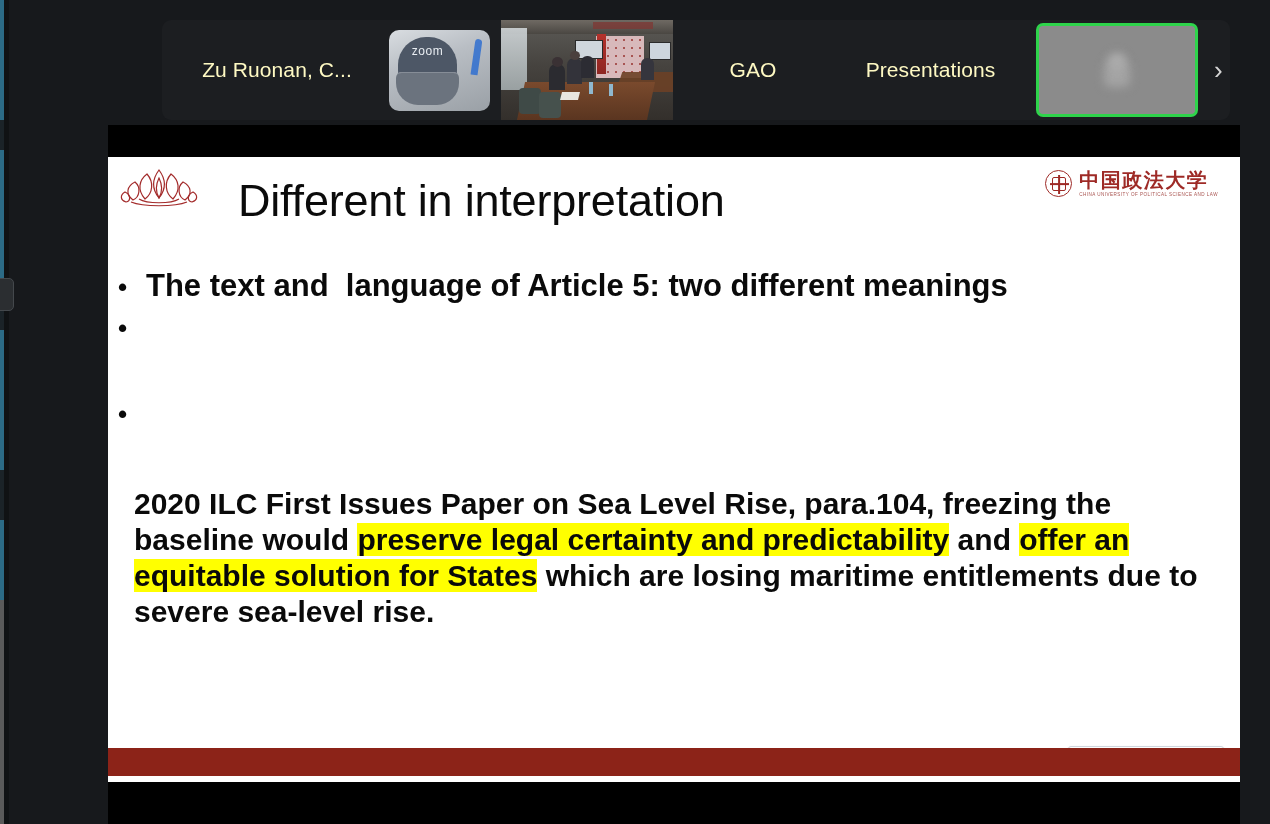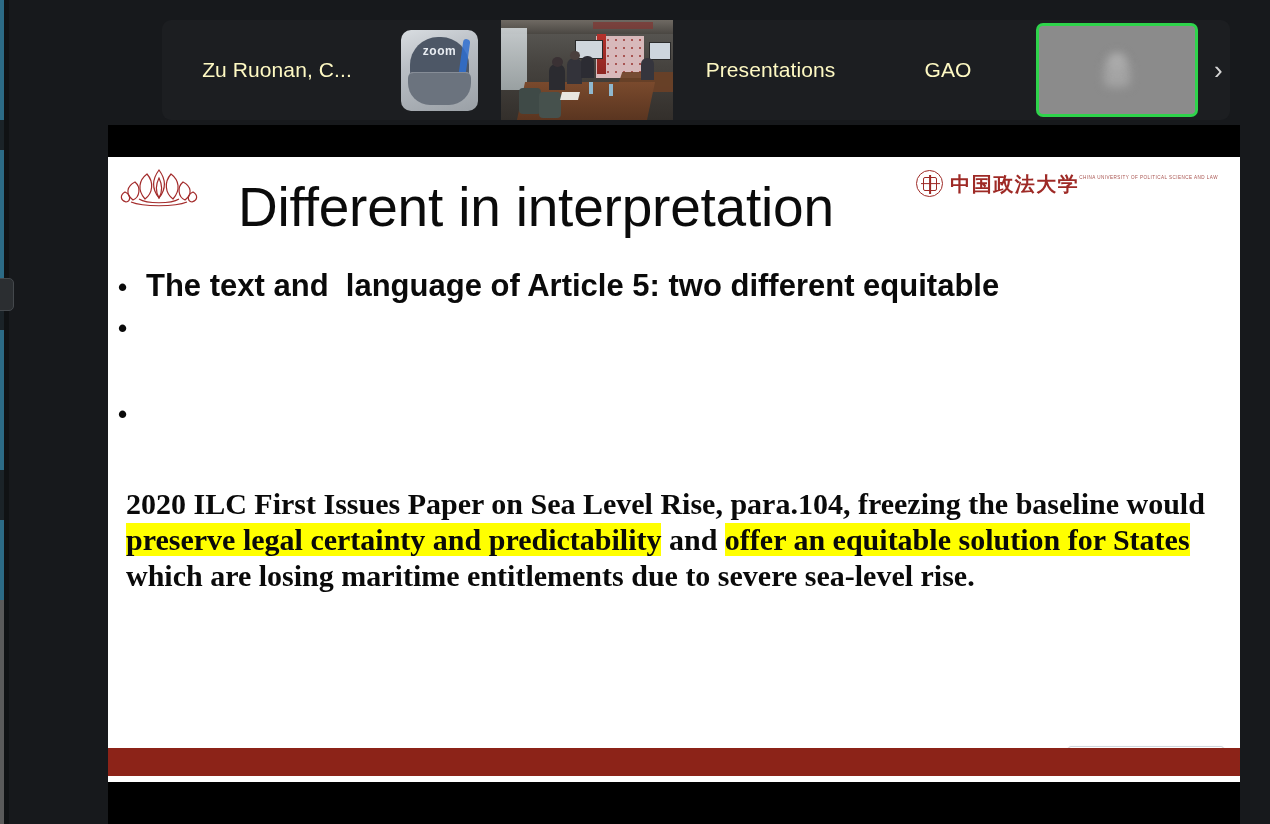--- a/index.html
+++ b/index.html
@@ -75,25 +75,24 @@
   }
 
   
   .thumb-1 { width: 216px; }
   .thumb-1 .thumb-name { padding-left: 14px; }
 
   
   .thumb-2 { width: 123px; background: #1c1e21; }
   .cap-photo {
     position: relative;
-    width: 77px; height: 81px;
+    width: 101px; height: 81px;
     border-radius: 10px;
     background: linear-gradient(160deg,#d9dde1 0%, #b9bec4 38%, #9aa0a6 100%);
     overflow: hidden;
-    font-weight: bold;
   }
   .cap-crown {
     position: absolute; left: 9px; top: 7px;
     width: 59px; height: 38px;
     background: #4d5766;
     border-radius: 28px 28px 4px 4px;
   }
   .cap-stripe {
     position: absolute; right: 10px; top: 9px;
     width: 7px; height: 36px;
@@ -242,36 +241,36 @@
   .uni-seal::after {
     content: ""; position: absolute; left: 4px; top: 50%;
     transform: translateY(-50%);
     width: 19px; height: 1.8px; background: #9e2a26;
   }
   .uni-seal i {
     position: absolute; left: 5.5px; top: 5.5px;
     width: 14px; height: 14px;
     border: 1.4px solid #9e2a26; border-radius: 2px;
   }
-  .uni-text { display: flex; flex-direction: row; line-height: 1; }
+  .uni-text { display: flex; flex-direction: column; line-height: 1; }
   .uni-cn {
     color: #9e2a26; font-size: 20px; font-weight: 700;
     letter-spacing: 1.5px;
     font-family: "DejaVu Sans", sans-serif;
   }
   .uni-en {
     color: #a8534f; font-size: 4.6px; letter-spacing: .45px;
     margin-top: 3px;
     transform: scaleY(1.1);
   }
 
   .slide-title {
     position: absolute;
     left: 130px; top: 18px;
-    font-size: 55px;
+    font-size: 45px;
     font-weight: 300;
     color: #0b0b0b;
     font-family: "Liberation Sans", sans-serif;
     letter-spacing: -0.2px;
     white-space: nowrap;
   }
 
   .slide-body {
     position: absolute;
     left: 10px; top: 105px;
@@ -293,23 +292,22 @@
     color: #0a0a0a;
   }
   .gap-lg { height: 46px; }
   .gap-md { height: 52px; }
 
   .para {
     font-size: 30px;
     font-weight: 600;
     color: #0a0a0a;
     line-height: 1.2;
-    margin-left: 8px;
+    margin-left: 16px;
     width: 1095px;
-    font-family: Liberation Serif, serif;
   }
   .hl { background: #ffff00; }
 
   
   .ime-bar {
     position: absolute;
     right: 16px; bottom: 16px;
     height: 20px;
     display: flex;
     align-items: center;
@@ -422,26 +420,26 @@
           <div class="p3"></div>
           <div class="p4"></div>
         <div class="chair1"></div>
           <div class="chair2"></div>
         <div class="bottle1"></div>
           <div class="bottle2"></div>
         <div class="paper"></div>
       </div>
     </div>
 
+    <div class="thumb thumb-5">
+      <span class="thumb-name">GAO</span>
+    </div>
+
     <div class="thumb thumb-4">
       <span class="thumb-name">Presentations</span>
-    </div>
-
-    <div class="thumb thumb-5">
-      <span class="thumb-name">GAO</span>
     </div>
 
     <div class="thumb thumb-6">
       <div class="active-tile">
         <div class="blur-person"></div>
         <div class="blur-head"></div>
       </div>
     </div>
 
     <div class="strip-next">›</div>
@@ -474,21 +472,21 @@
           <span class="uni-en">CHINA UNIVERSITY OF POLITICAL SCIENCE AND LAW</span>
         </div>
       </div>
 
       <div class="slide-title">Different in interpretation</div>
 
       <div class="slide-body">
 
         <div class="bullet-line">
           <span class="bullet-dot">•</span>
-          <span>The text and  language of Article 5: two different equitable</span>
+          <span>The text and  language of Article 5: two different meanings</span>
         </div>
 
         <div class="bullet-line">
           <span class="bullet-dot">•</span>
         </div>
 
         <div class="gap-lg"></div>
 
         <div class="bullet-line">
           <span class="bullet-dot">•</span>

